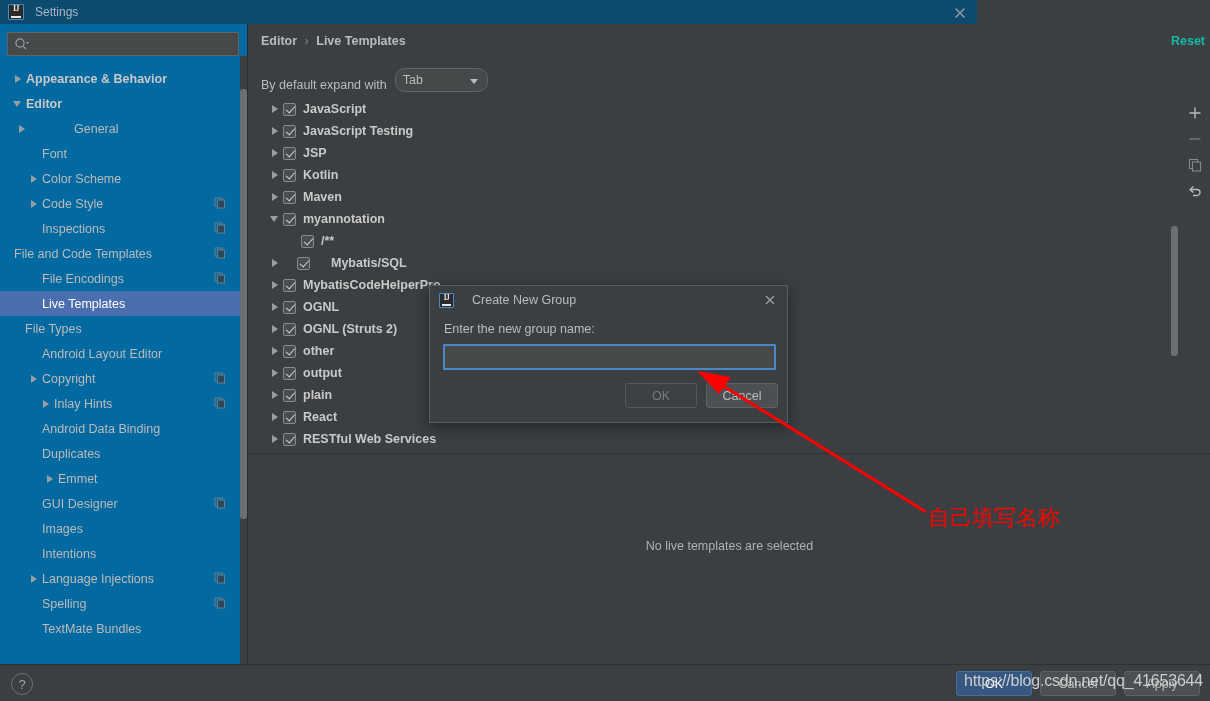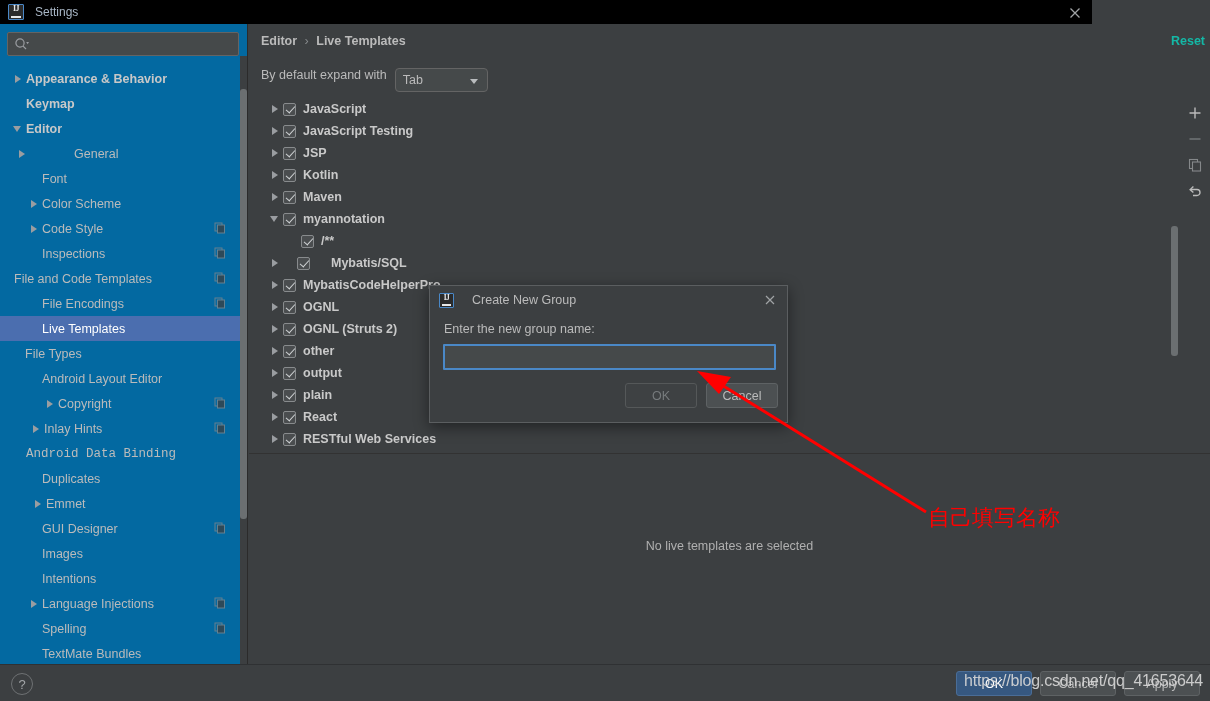--- a/index.html
+++ b/index.html
@@ -13,22 +13,22 @@
   }
   #app {
     position: relative;
     width: 1210px; height: 701px;
     background: #3c3f41;
     color: #bbbbbb;
   }
 
   
   .titlebar {
-    position: absolute; left: 0; top: 0; width: 1092px; height: 24px;
-    background: #000000;
+    position: absolute; left: 0; top: 0; width: 977px; height: 24px;
+    background: #0c4a6e;
     display: flex; align-items: center; text-align: center;
   }
   .ij-logo {
     width: 16px; height: 16px; margin-left: 8px;
     background: #2b2b2b;
     border: 1.5px solid #4a88c7;
     border-radius: 1px;
     position: relative;
     flex: none;
   }
@@ -126,26 +126,26 @@
     position: absolute; left: 12px; top: 10px;
     font-size: 12.5px; font-weight: bold; color: #bbbbbb;
   }
   .bc-sep { color: #888b8d; font-weight: normal; padding: 0 4px; }
   .reset-link {
     position: absolute; right: 5px; top: 10px;
     font-size: 12.5px; font-weight: bold; color: #14b8a6; cursor: pointer;
   }
   .expand-row {
     position: absolute; left: 12px; top: 44px;
-    display: flex; align-items: flex-start;
+    display: flex; align-items: flex-end;
   }
   .expand-label { font-size: 12.5px; color: #bbbbbb; }
   .combo {
     margin-left: 8px; width: 93px; height: 24px;
-    background: #45494a; border: 1px solid #646464; border-radius: 4px;
+    background: #45494a; border: 1px solid #646464; border-radius: 10px;
     display: flex; align-items: center; position: relative;
     cursor: default;
   }
   .combo-val { font-size: 12.5px; color: #bbbbbb; margin-left: 7px; }
   .combo-arrow {
     position: absolute; right: 9px; top: 10px;
     border-top: 5px solid #b9bcbe;
     border-left: 4.5px solid transparent;
     border-right: 4.5px solid transparent;
   }
@@ -352,24 +352,20 @@
         </svg>
       </span>
       <input class="search-input" type="text" placeholder="" style="">
     </div>
     <div class="tree">
         <div class="t-row bold" style="padding-left: 12px;">
           <span class="t-arrow closed"></span>
           <span class="t-label">Appearance &amp; Behavior</span>
         </div>
         <div class="t-row bold" style="padding-left: 12px;">
-          <span class="t-arrow"></span>
-          <span class="t-label">Keymap</span>
-        </div>
-        <div class="t-row bold" style="padding-left: 12px;">
           <span class="t-arrow open"></span>
           <span class="t-label">Editor</span>
         </div>
         <div class="t-row" style="padding-left: 16px; gap: 44px;">
           <span class="t-arrow closed"></span>
           <span class="t-label">General</span>
         </div>
         <div class="t-row" style="padding-left: 28px;">
           <span class="t-arrow"></span>
           <span class="t-label">Font</span>
@@ -415,45 +411,45 @@
           <span class="t-label">Live Templates</span>
         </div>
         <div class="t-row" style="padding-left: 11px;">
           <span class="t-arrow"></span>
           <span class="t-label">File Types</span>
         </div>
         <div class="t-row" style="padding-left: 28px;">
           <span class="t-arrow"></span>
           <span class="t-label">Android Layout Editor</span>
         </div>
+        <div class="t-row" style="padding-left: 28px;">
+          <span class="t-arrow closed"></span>
+          <span class="t-label">Copyright</span>
+          <span class="copy-glyph"><svg width="12" height="12" viewBox="0 0 12 12">
+              <rect x="1" y="1" width="7" height="8" stroke="#85888a" stroke-width="1" fill="none"></rect>
+              <rect x="3.5" y="3" width="7" height="8" stroke="#85888a" stroke-width="1" fill="#3c3f41"></rect>
+            </svg></span>
+        </div>
+        <div class="t-row" style="padding-left: 40px; text-align: center;">
+          <span class="t-arrow closed"></span>
+          <span class="t-label">Inlay Hints</span>
+          <span class="copy-glyph"><svg width="12" height="12" viewBox="0 0 12 12">
+              <rect x="1" y="1" width="7" height="8" stroke="#85888a" stroke-width="1" fill="none"></rect>
+              <rect x="3.5" y="3" width="7" height="8" stroke="#85888a" stroke-width="1" fill="#3c3f41"></rect>
+            </svg></span>
+        </div>
+        <div class="t-row" style="padding-left: 28px;">
+          <span class="t-arrow"></span>
+          <span class="t-label">Android Data Binding</span>
+        </div>
+        <div class="t-row" style="padding-left: 28px;">
+          <span class="t-arrow"></span>
+          <span class="t-label">Duplicates</span>
+        </div>
         <div class="t-row" style="padding-left: 44px;">
-          <span class="t-arrow closed"></span>
-          <span class="t-label">Copyright</span>
-          <span class="copy-glyph"><svg width="12" height="12" viewBox="0 0 12 12">
-              <rect x="1" y="1" width="7" height="8" stroke="#85888a" stroke-width="1" fill="none"></rect>
-              <rect x="3.5" y="3" width="7" height="8" stroke="#85888a" stroke-width="1" fill="#3c3f41"></rect>
-            </svg></span>
-        </div>
-        <div class="t-row" style="padding-left: 30px; text-align: center;">
-          <span class="t-arrow closed"></span>
-          <span class="t-label">Inlay Hints</span>
-          <span class="copy-glyph"><svg width="12" height="12" viewBox="0 0 12 12">
-              <rect x="1" y="1" width="7" height="8" stroke="#85888a" stroke-width="1" fill="none"></rect>
-              <rect x="3.5" y="3" width="7" height="8" stroke="#85888a" stroke-width="1" fill="#3c3f41"></rect>
-            </svg></span>
-        </div>
-        <div class="t-row" style="padding-left: 12px; font-family: Liberation Mono, monospace;">
-          <span class="t-arrow"></span>
-          <span class="t-label">Android Data Binding</span>
-        </div>
-        <div class="t-row" style="padding-left: 28px;">
-          <span class="t-arrow"></span>
-          <span class="t-label">Duplicates</span>
-        </div>
-        <div class="t-row" style="padding-left: 32px;">
           <span class="t-arrow closed"></span>
           <span class="t-label">Emmet</span>
         </div>
         <div class="t-row" style="padding-left: 28px;">
           <span class="t-arrow"></span>
           <span class="t-label">GUI Designer</span>
           <span class="copy-glyph"><svg width="12" height="12" viewBox="0 0 12 12">
               <rect x="1" y="1" width="7" height="8" stroke="#85888a" stroke-width="1" fill="none"></rect>
               <rect x="3.5" y="3" width="7" height="8" stroke="#85888a" stroke-width="1" fill="#3c3f41"></rect>
             </svg></span>

